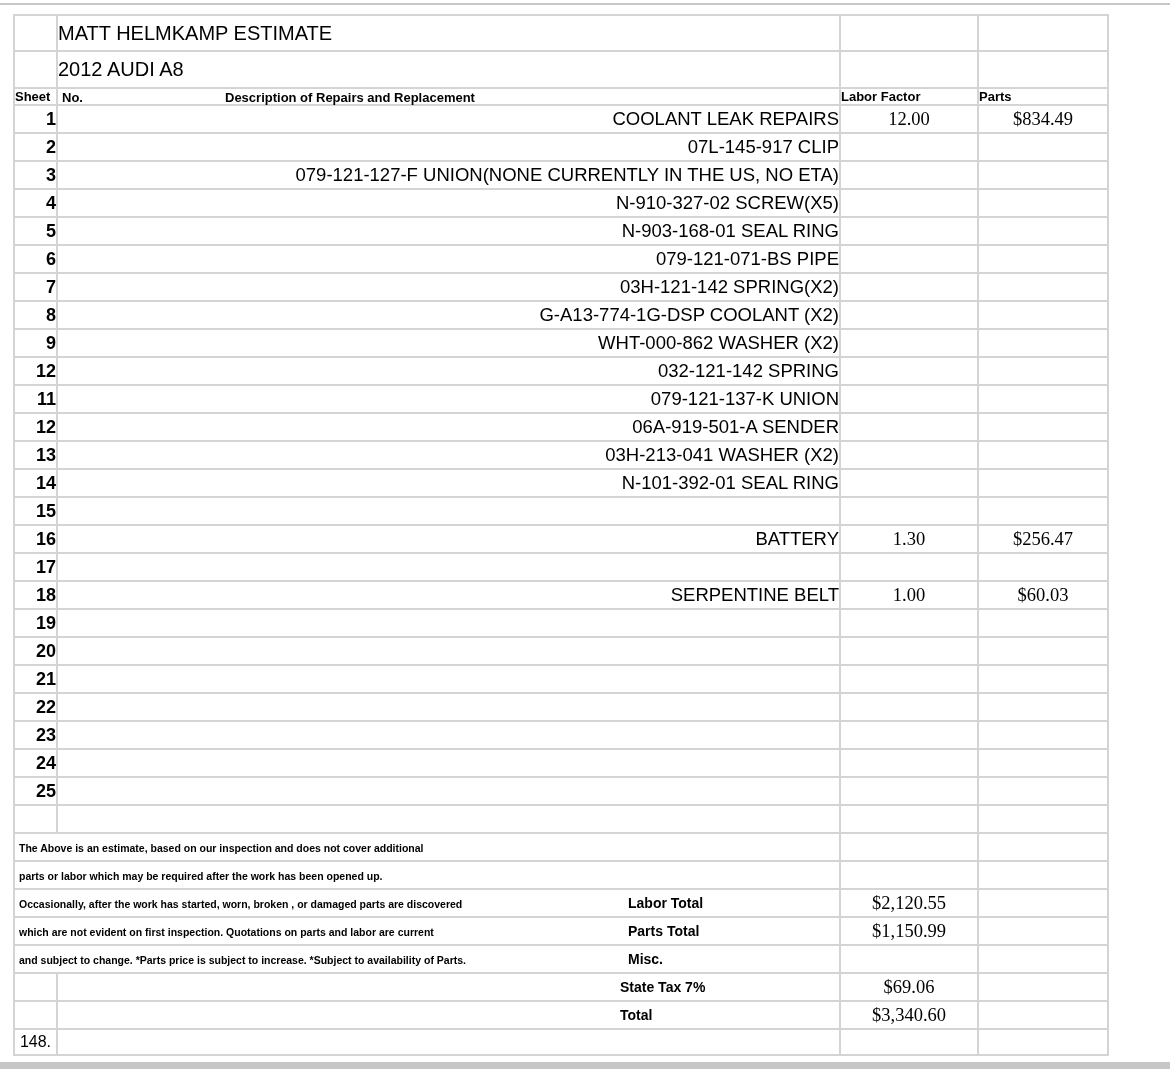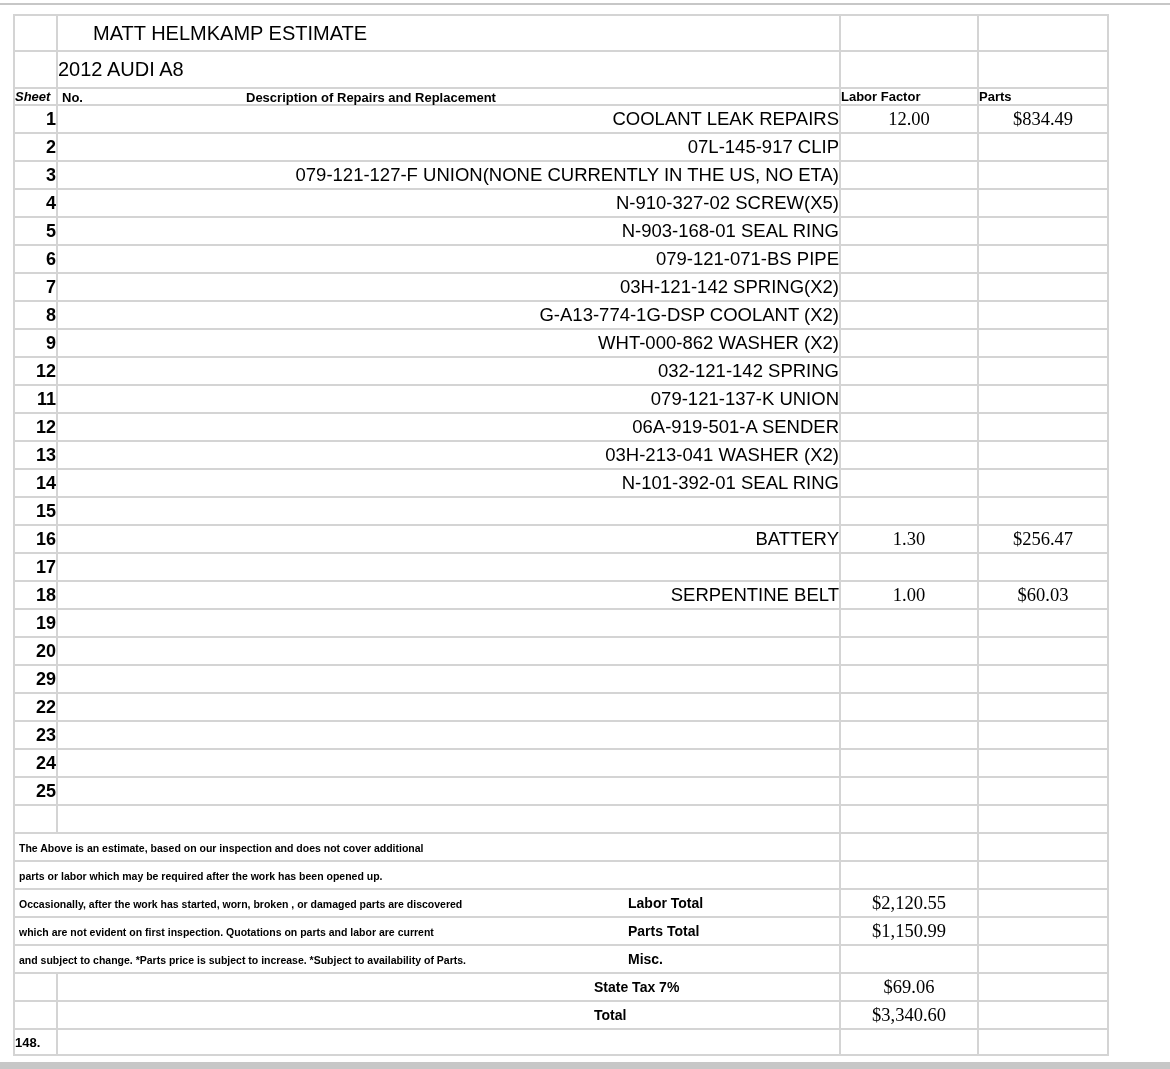--- a/index.html
+++ b/index.html
@@ -24,46 +24,46 @@
     vertical-align: middle;
     white-space: nowrap;
     position: relative;
     overflow: visible;
   }
   col.c1 { width: 43px; }
   col.c2 { width: 783px; }
   col.c3 { width: 138px; }
   col.c4 { width: 130px; }
 
-  tr.h-title1 td { height: 34px; padding-left: 35px; }
+  tr.h-title1 td { height: 34px; }
   tr.h-title2 td { height: 35px; }
   tr.h-head  td  { height: 15px; }
   tr.h-data  td  { height: 26px; }
   tr.h-last  td  { height: 24px; }
 
   .title { font-size: 20px; padding-left: 5px; }
   .hdr   { font-weight: bold; font-size: 13px; }
-  .sheet-hdr { padding-left: 2px; font-style: italic; }
+  .sheet-hdr { padding-left: 2px; }
   .no-hdr   { position: absolute; left: 4px;  top: 50%; transform: translateY(-50%); }
-  .desc-hdr { position: absolute; left: 188px; top: 50%; transform: translateY(-50%); }
+  .desc-hdr { position: absolute; left: 167px; top: 50%; transform: translateY(-50%); }
   .center { text-align: left; }
 
   .num  { font-weight: bold; font-size: 18px; text-align: right; padding-right: 8px; }
   .desc { font-size: 18.5px; padding-left: 5px; text-align: right; }
   .val  { font-size: 18.5px; text-align: center; font-family: Liberation Serif, serif; }
 
   .small-note { font-weight: bold; font-size: 10.5px; padding-left: 4px; margin-top: 32px; }
   .total-label {
     font-weight: bold; font-size: 14px;
     position: absolute; top: 50%; transform: translateY(-50%); text-align: center;
   }
   .lbl-merged { left: 613px; }
-  .lbl-col2   { left: 536px; }
-
-  .sheet-num { font-weight: bold; font-size: 13px; padding-left: 4px; }
+  .lbl-col2   { left: 562px; }
+
+  .sheet-num { font-weight: normal; font-size: 16px; padding-left: 4px; text-align: center; }
 </style>
 </head>
 <body>
 
 <div class="edge-top"></div>
 <div class="edge-bottom"></div>
 
 <table class="sheet">
   <colgroup>
     <col class="c1">
@@ -210,21 +210,21 @@
         <td class="val"></td>
         <td class="val"></td>
       </tr>
       <tr class="h-data">
         <td class="num">20</td>
         <td class="desc"></td>
         <td class="val"></td>
         <td class="val"></td>
       </tr>
       <tr class="h-data">
-        <td class="num">29</td>
+        <td class="num">21</td>
         <td class="desc"></td>
         <td class="val"></td>
         <td class="val"></td>
       </tr>
       <tr class="h-data">
         <td class="num">22</td>
         <td class="desc"></td>
         <td class="val"></td>
         <td class="val"></td>
       </tr>

